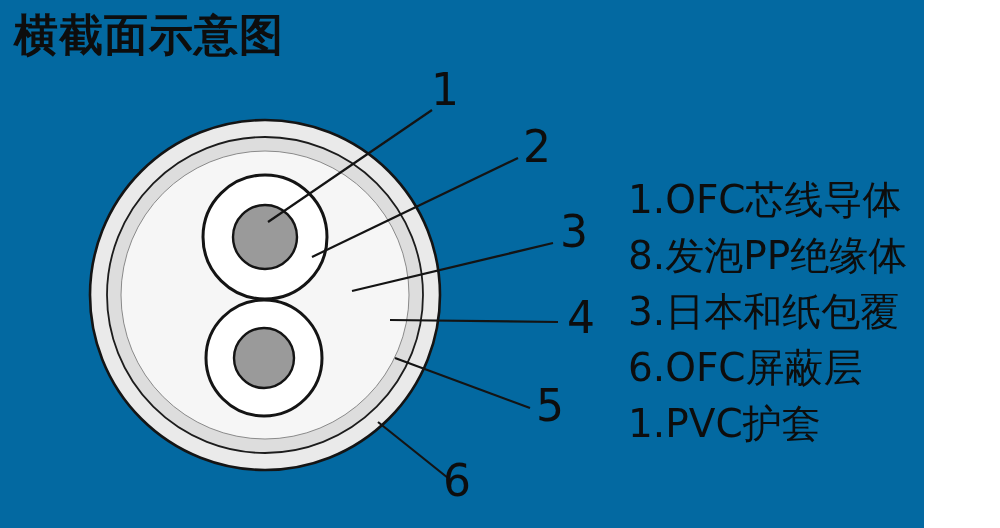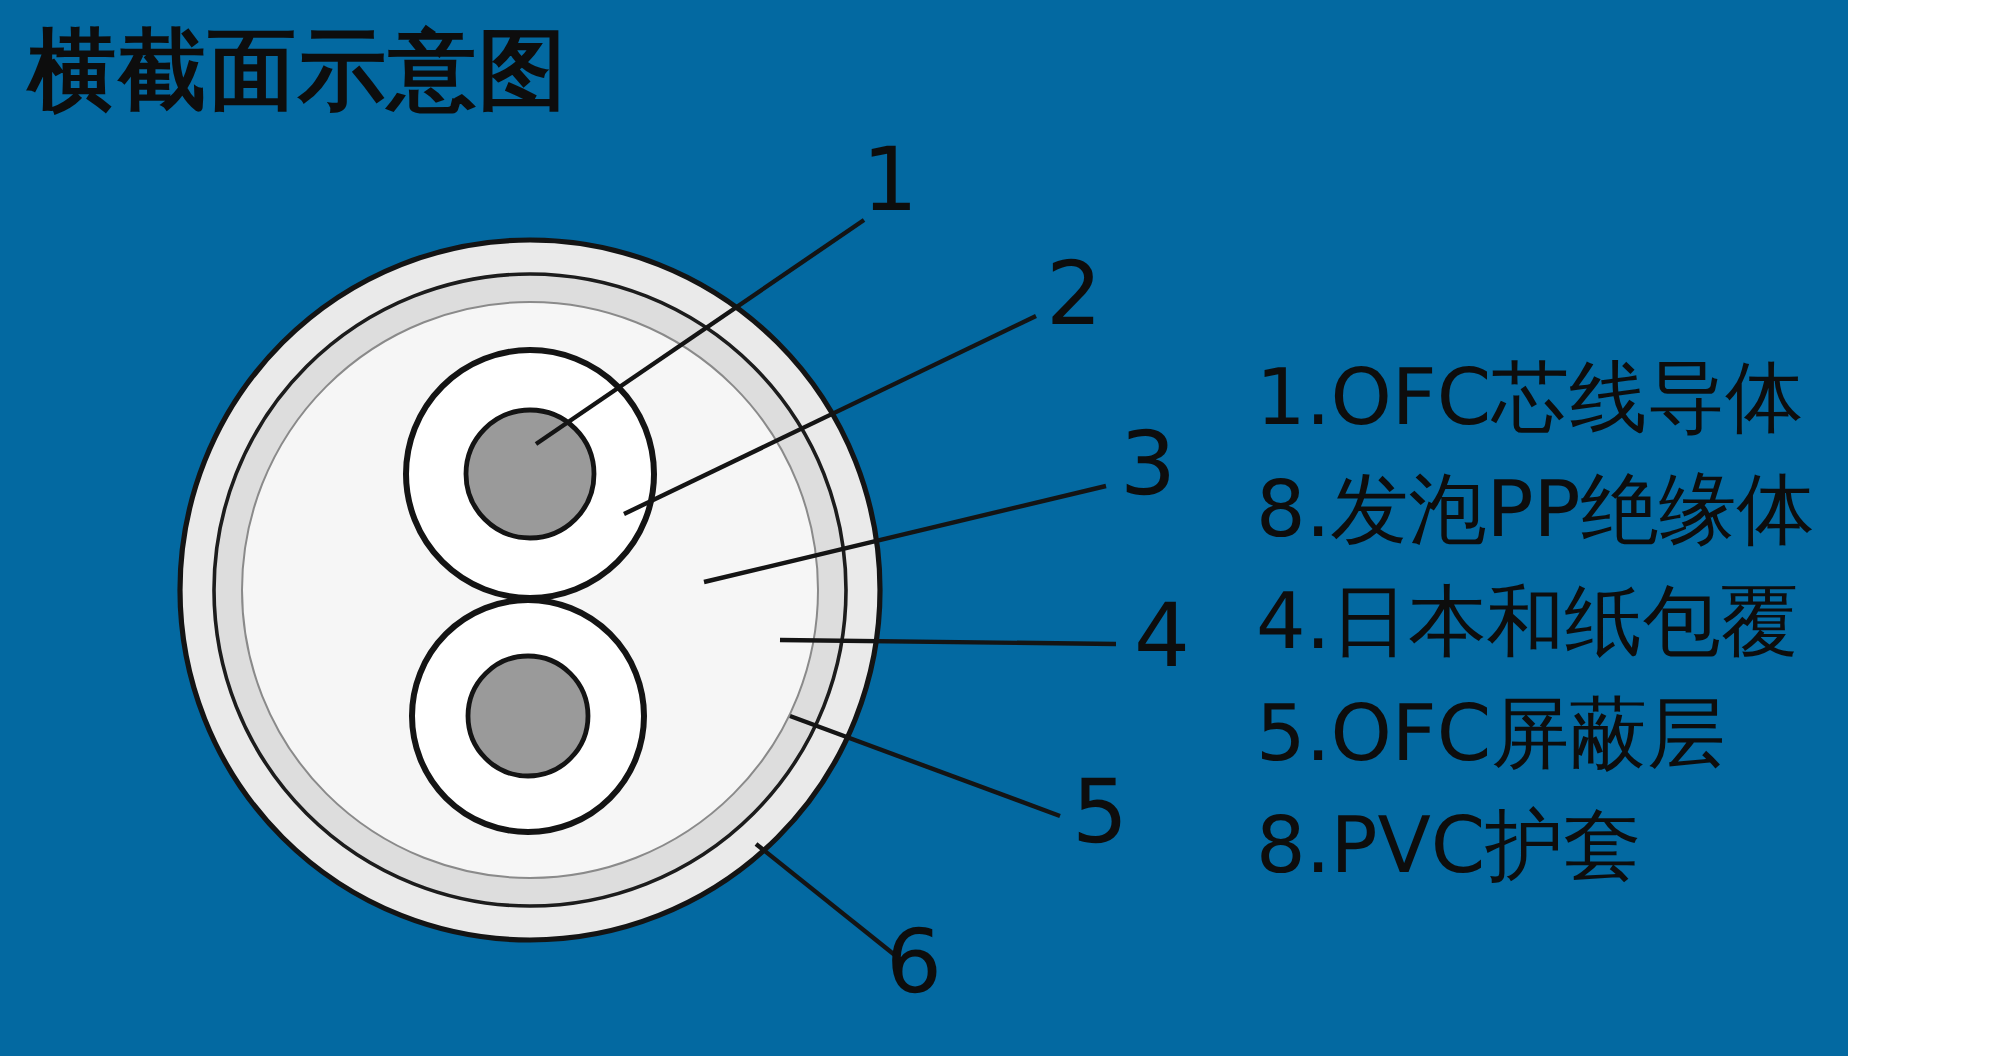--- a/index.html
+++ b/index.html
@@ -82,18 +82,18 @@
       <text class="callout-num" x="574" y="247">3</text>
       <text class="callout-num" x="581" y="333">4</text>
       <text class="callout-num" x="550" y="421">5</text>
       <text class="callout-num" x="457" y="496">6</text>
     </g>
   </svg>
 
   <div class="legend">
     <div class="legend-item">1.OFC芯线导体</div>
     <div class="legend-item">8.发泡PP绝缘体</div>
-    <div class="legend-item">4.日本和纸包覆</div>
-    <div class="legend-item">5.OFC屏蔽层</div>
-    <div class="legend-item">8.PVC护套</div>
+    <div class="legend-item">3.日本和纸包覆</div>
+    <div class="legend-item">6.OFC屏蔽层</div>
+    <div class="legend-item">1.PVC护套</div>
   </div>
 
 </div>
 
 </body></html>

